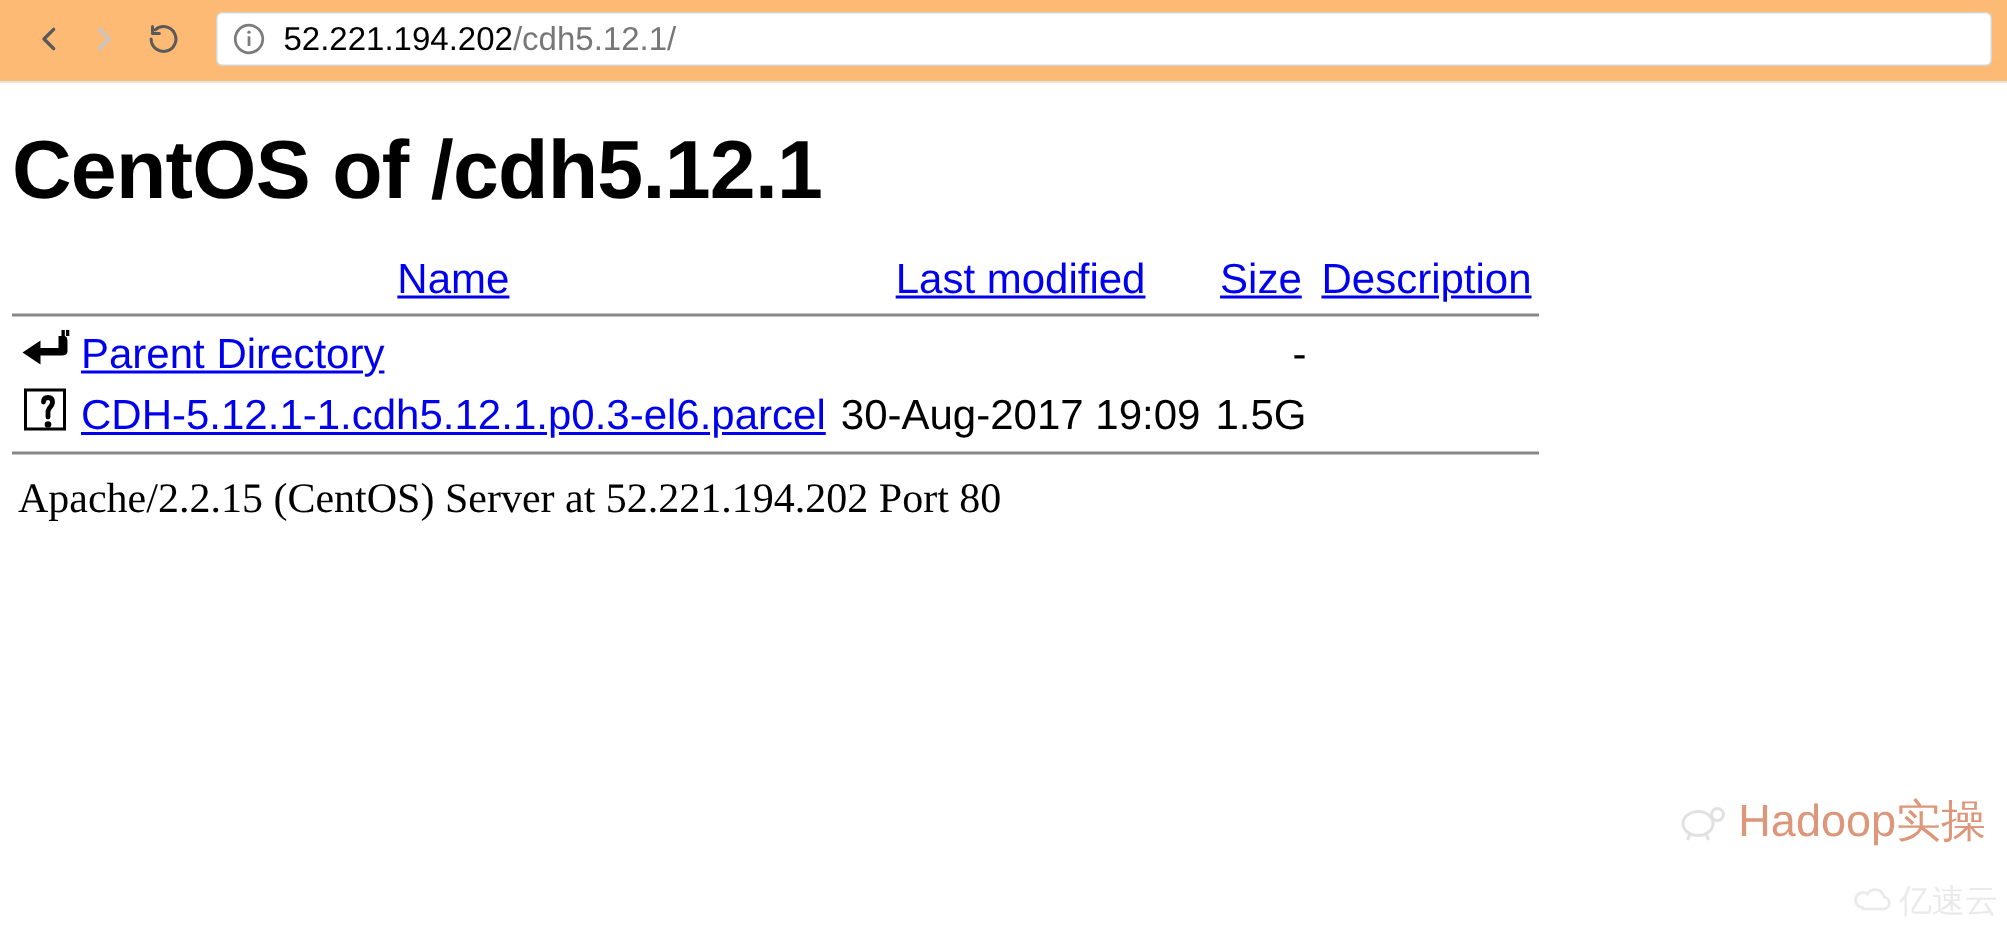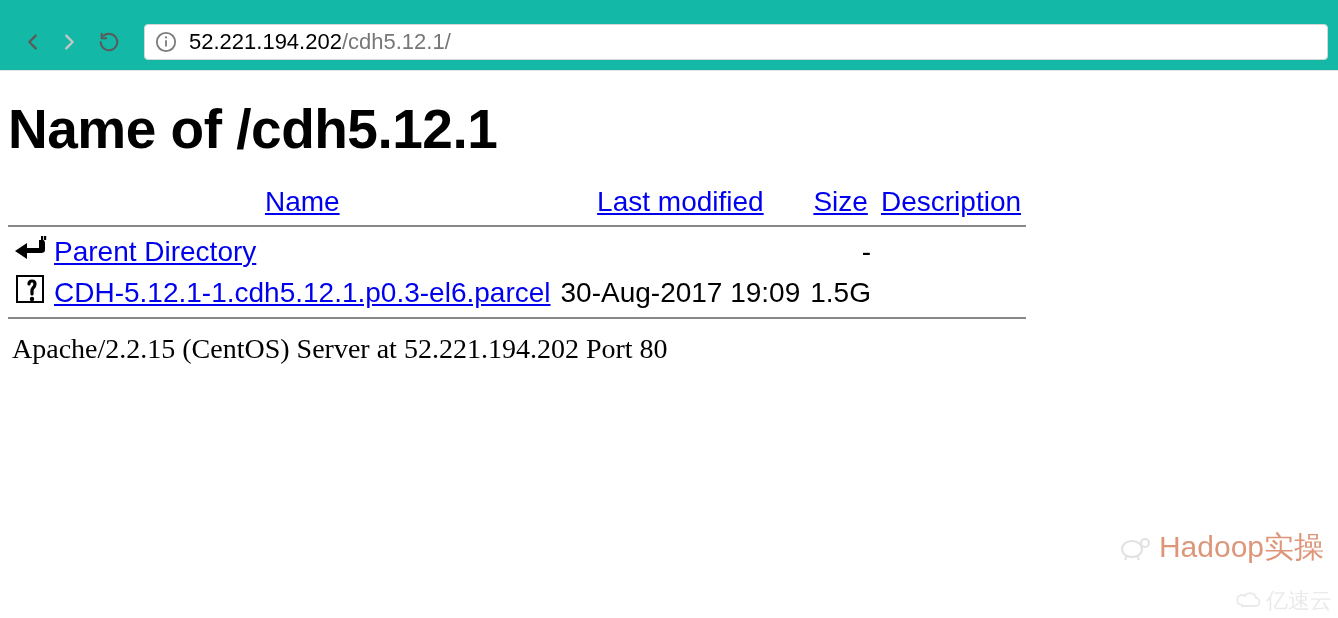--- a/index.html
+++ b/index.html
@@ -7,23 +7,23 @@
       margin: 0;
       font-family: "Times New Roman", Times, serif;
       background: #ffffff;
       color: #000000;
     }
     
     .browser-toolbar {
       display: flex;
       align-items: center;
       gap: 6px;
-      padding: 24px 10px 10px 18px;
+      padding: 8px 10px 10px 18px;
       border-bottom: 1px solid #e4e4e4;
-      background: #14b8a6;
+      background: #fdba74;
     }
     .nav-btn {
       width: 30px;
       height: 30px;
       display: flex;
       align-items: center;
       justify-content: center;
       color: #6a6a6a;
       font-size: 24px;
       line-height: 1;
@@ -169,21 +169,21 @@
           <circle cx="12" cy="7" r="1.2" fill="currentColor" stroke="none"></circle>
         </svg>
     </span>
     <span>
       <span class="url-host">52.221.194.202</span><span class="url-path">/cdh5.12.1/</span>
     </span>
   </div>
 </div>
 
 <div class="page">
-  <h1>Name of /cdh5.12.1</h1>
+  <h1>CentOS of /cdh5.12.1</h1>
 
   <table class="listing">
     <thead>
       <tr>
         <th class="icon-cell"></th>
         <th><a href="#">Name</a></th>
         <th><a href="#">Last modified</a></th>
         <th><a href="#">Size</a></th>
         <th><a href="#">Description</a></th>
       </tr>

